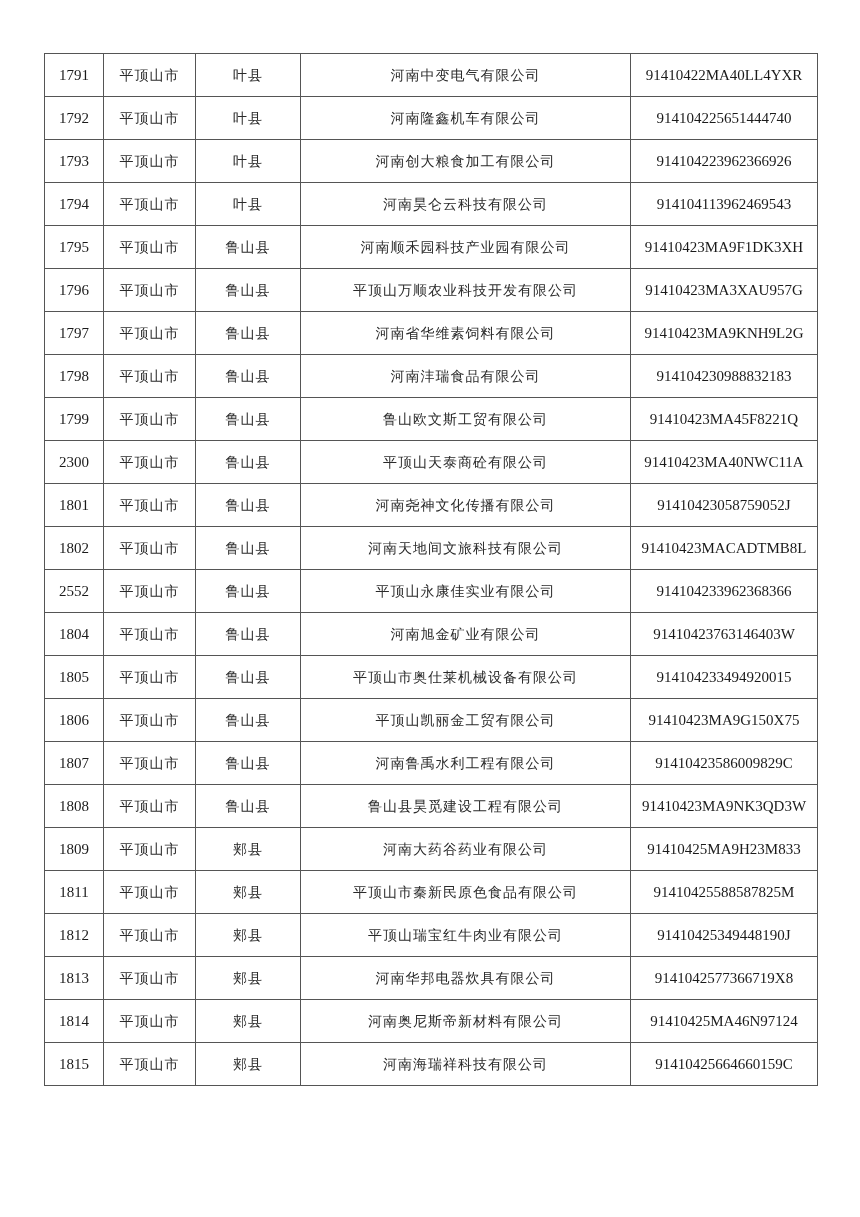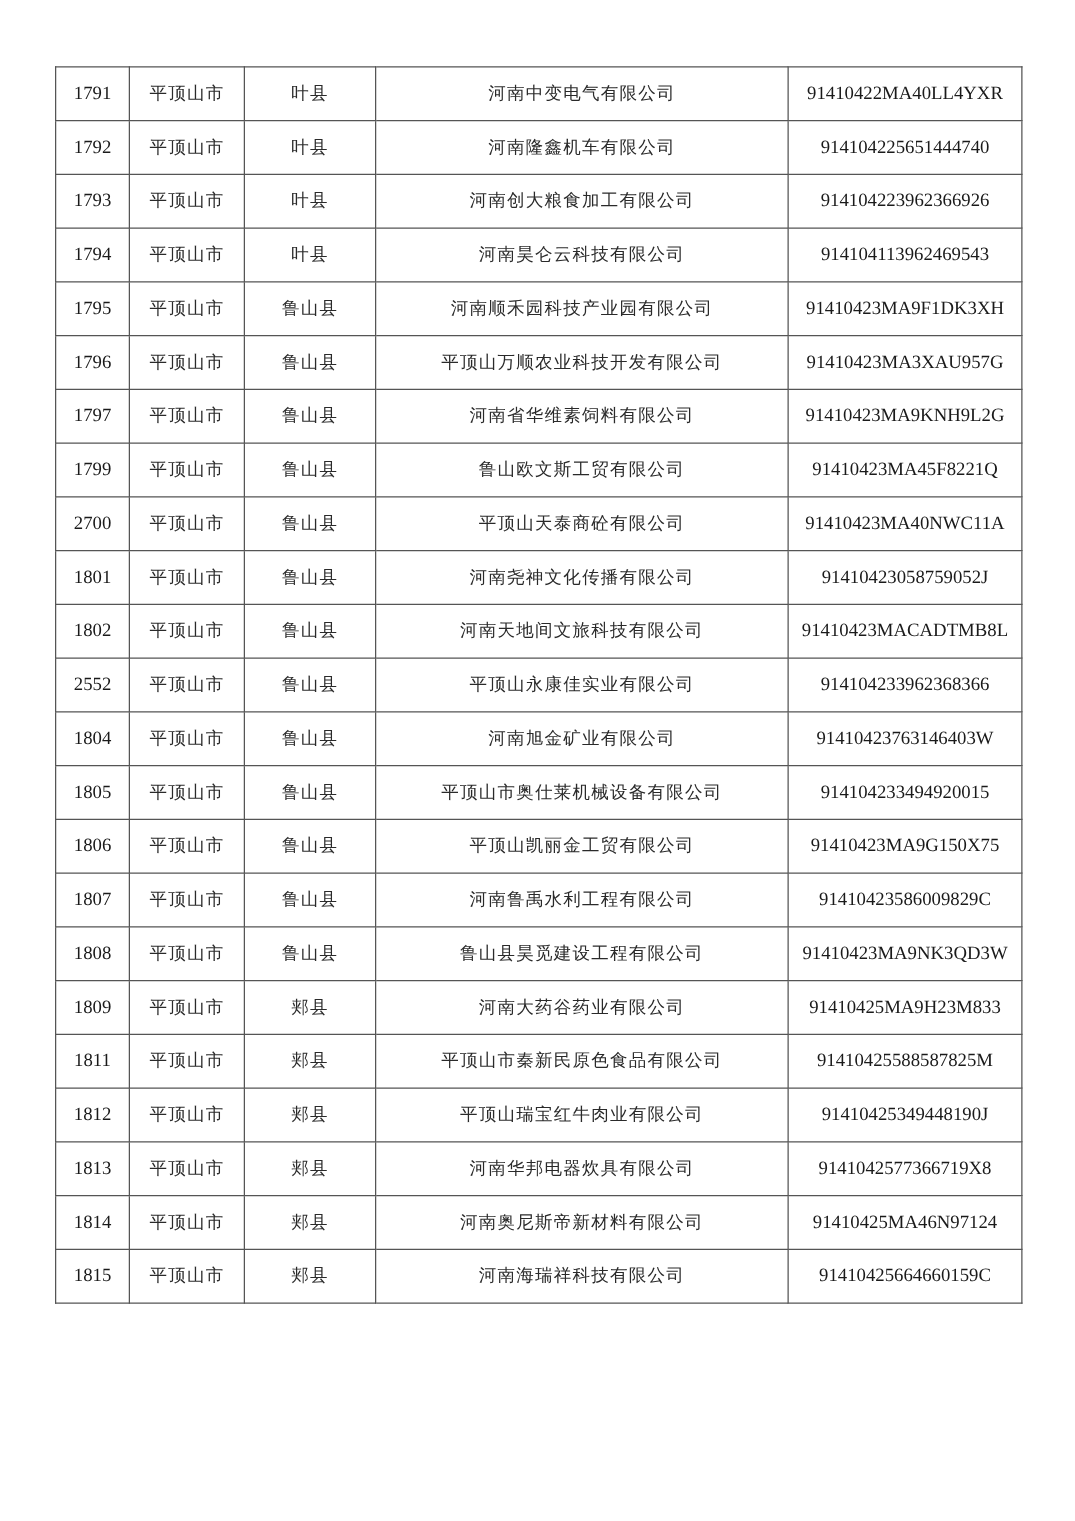--- a/index.html
+++ b/index.html
@@ -121,28 +121,35 @@
           <td class="code">91410423MA3XAU957G</td>
         </tr>
         <tr>
           <td class="no">1797</td>
           <td class="city">平顶山市</td>
           <td class="county">鲁山县</td>
           <td class="name">河南省华维素饲料有限公司</td>
           <td class="code">91410423MA9KNH9L2G</td>
         </tr>
         <tr>
+          <td class="no">1798</td>
+          <td class="city">平顶山市</td>
+          <td class="county">鲁山县</td>
+          <td class="name">河南沣瑞食品有限公司</td>
+          <td class="code">914104230988832183</td>
+        </tr>
+        <tr>
           <td class="no">1799</td>
           <td class="city">平顶山市</td>
           <td class="county">鲁山县</td>
           <td class="name">鲁山欧文斯工贸有限公司</td>
           <td class="code">91410423MA45F8221Q</td>
         </tr>
         <tr>
-          <td class="no">2700</td>
+          <td class="no">2300</td>
           <td class="city">平顶山市</td>
           <td class="county">鲁山县</td>
           <td class="name">平顶山天泰商砼有限公司</td>
           <td class="code">91410423MA40NWC11A</td>
         </tr>
         <tr>
           <td class="no">1801</td>
           <td class="city">平顶山市</td>
           <td class="county">鲁山县</td>
           <td class="name">河南尧神文化传播有限公司</td>

